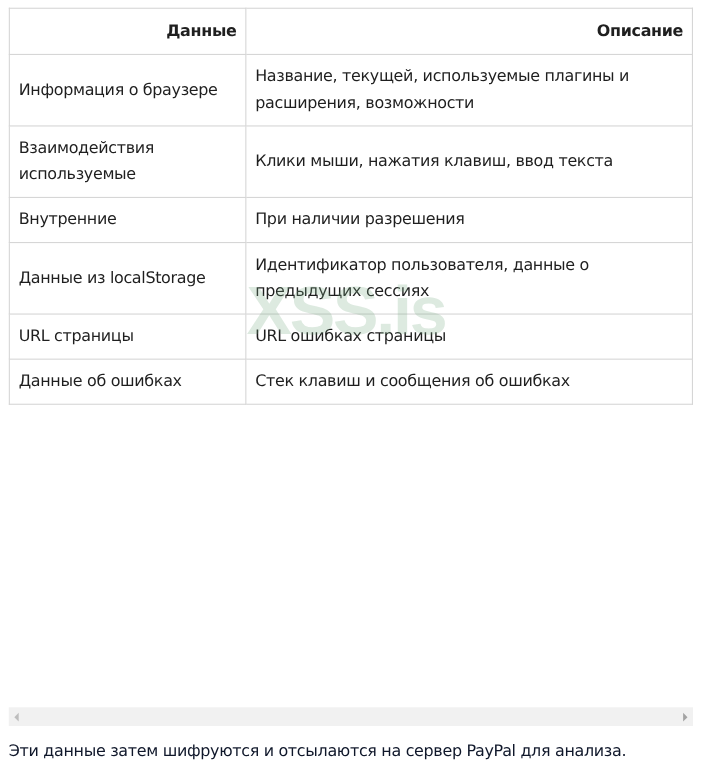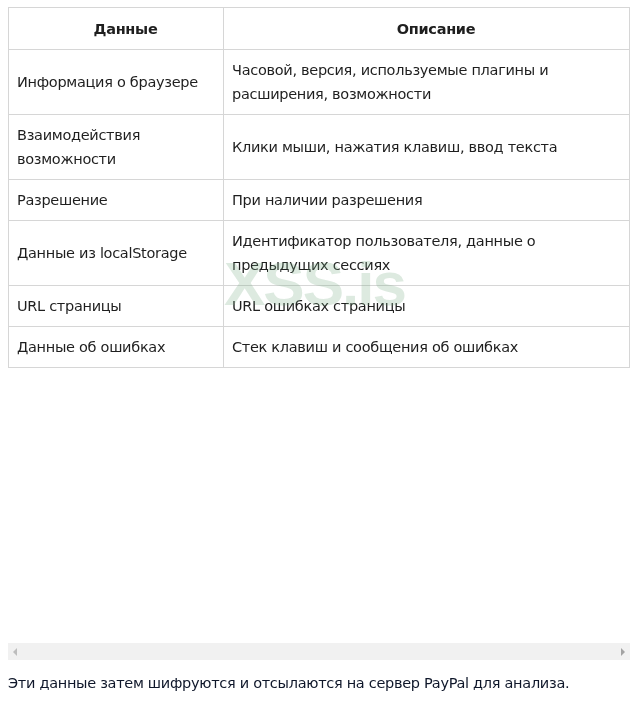--- a/index.html
+++ b/index.html
@@ -1,21 +1,21 @@
 <!DOCTYPE html>
 <html><head>
 <meta charset="utf-8">
 <style>
   html, body { margin:0; padding:0; background:#ffffff; }
   body { width:639px; height:704px; position:relative; overflow:hidden;
          font-family:"DejaVu Sans", sans-serif; color:#1f1f1f; }
   .table-wrap { position:absolute; left:8px; top:7px; width:622px; }
   table { border-collapse:collapse; width:622px; table-layout:fixed; font-size:14.5px; }
   th, td { border:1px solid #d6d6d6; padding:0 8px; vertical-align:middle; line-height:24px; letter-spacing:-0.3px; }
-  th { font-weight:bold; text-align:center; height:41px; font-size:14.5px;padding-left:27px; }
+  th { font-weight:bold; text-align:right; height:41px; font-size:14.5px;padding-left:27px; }
   col.c1 { width:215px; }
   td.single { height:40px; }
   td.double { height:64px; }
   .scrollbar { position:absolute; left:8px; top:643px; width:622px; height:17px; background:#f1f1f1; }
   .arrow-left, .arrow-right { position:absolute; top:5px; width:0; height:0; border-top:4px solid transparent; border-bottom:4px solid transparent; }
   .arrow-left { left:5px; border-right:4px solid #bdbdbd; }
   .arrow-right { right:5px; border-left:4px solid #a3a3a3; }
   .footer-text { position:absolute; left:8px; top:675px; font-size:14.5px; letter-spacing:-0.3px; color:#0f172a; }
   .watermark { position:absolute; left:224px; top:248px; font-size:62px; font-weight:bold; color:rgba(120,170,130,0.25); letter-spacing:-2px; pointer-events:none; font-family:"Liberation Sans", sans-serif; }
 </style>
@@ -30,28 +30,28 @@
       </colgroup>
     <thead>
       <tr>
         <th>Данные</th>
         <th>Описание</th>
       </tr>
     </thead>
     <tbody>
       <tr>
         <td class="double">Информация о браузере</td>
-        <td class="double">Часовой, версия, используемые плагины и расширения, возможности</td>
+        <td class="double">Название, текущей, используемые плагины и расширения, возможности</td>
       </tr>
       <tr>
-        <td class="double">Взаимодействия возможности</td>
+        <td class="double">Взаимодействия используемые</td>
         <td class="double">Клики мыши, нажатия клавиш, ввод текста</td>
       </tr>
       <tr>
-        <td class="single">Разрешение</td>
+        <td class="single">Внутренние</td>
         <td class="single">При наличии разрешения</td>
       </tr>
       <tr>
         <td class="double">Данные из localStorage</td>
         <td class="double">Идентификатор пользователя, данные о предыдущих сессиях</td>
       </tr>
       <tr>
         <td class="single">URL страницы</td>
         <td class="single">URL ошибках страницы</td>
       </tr>

